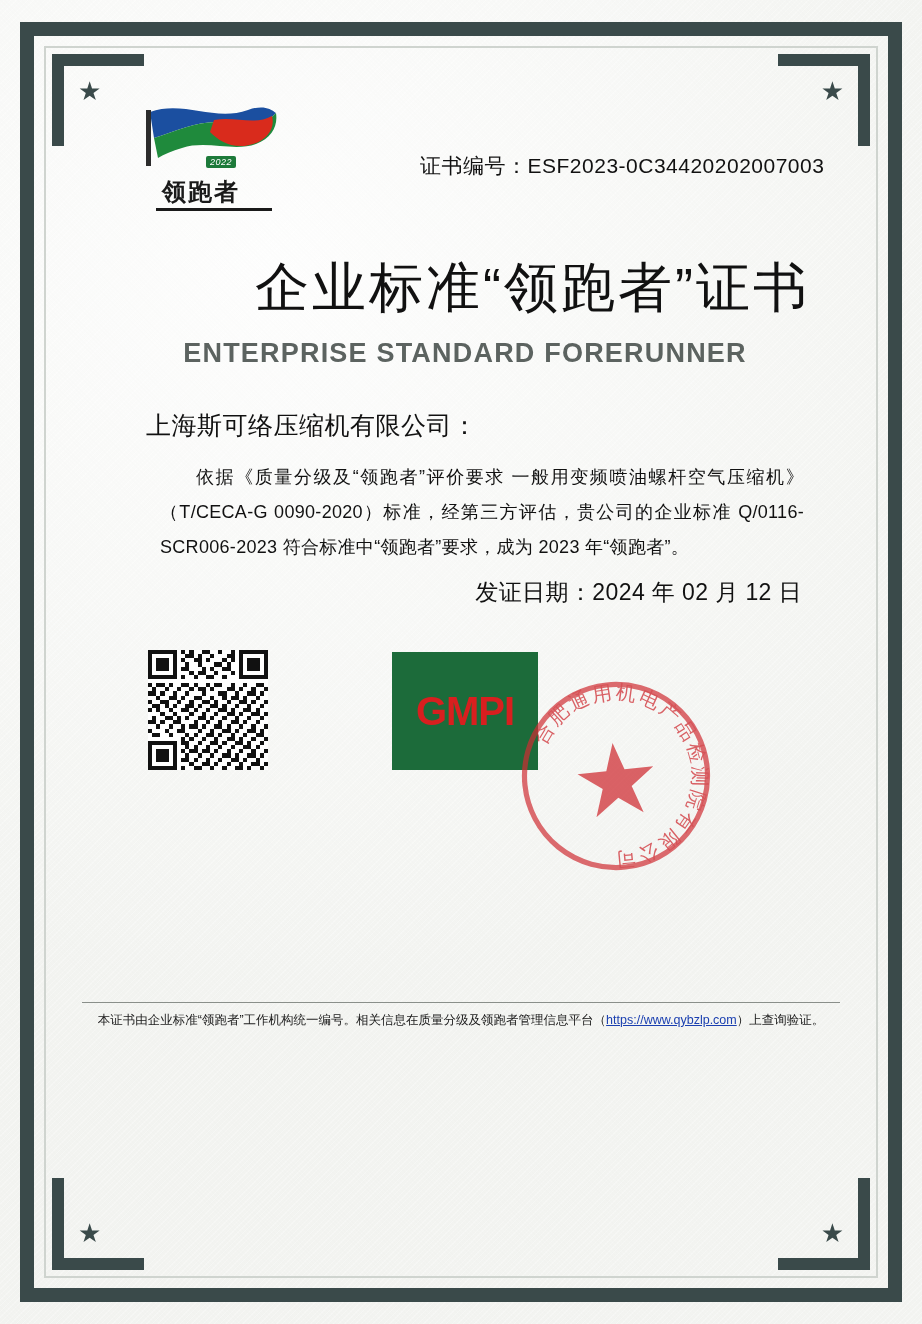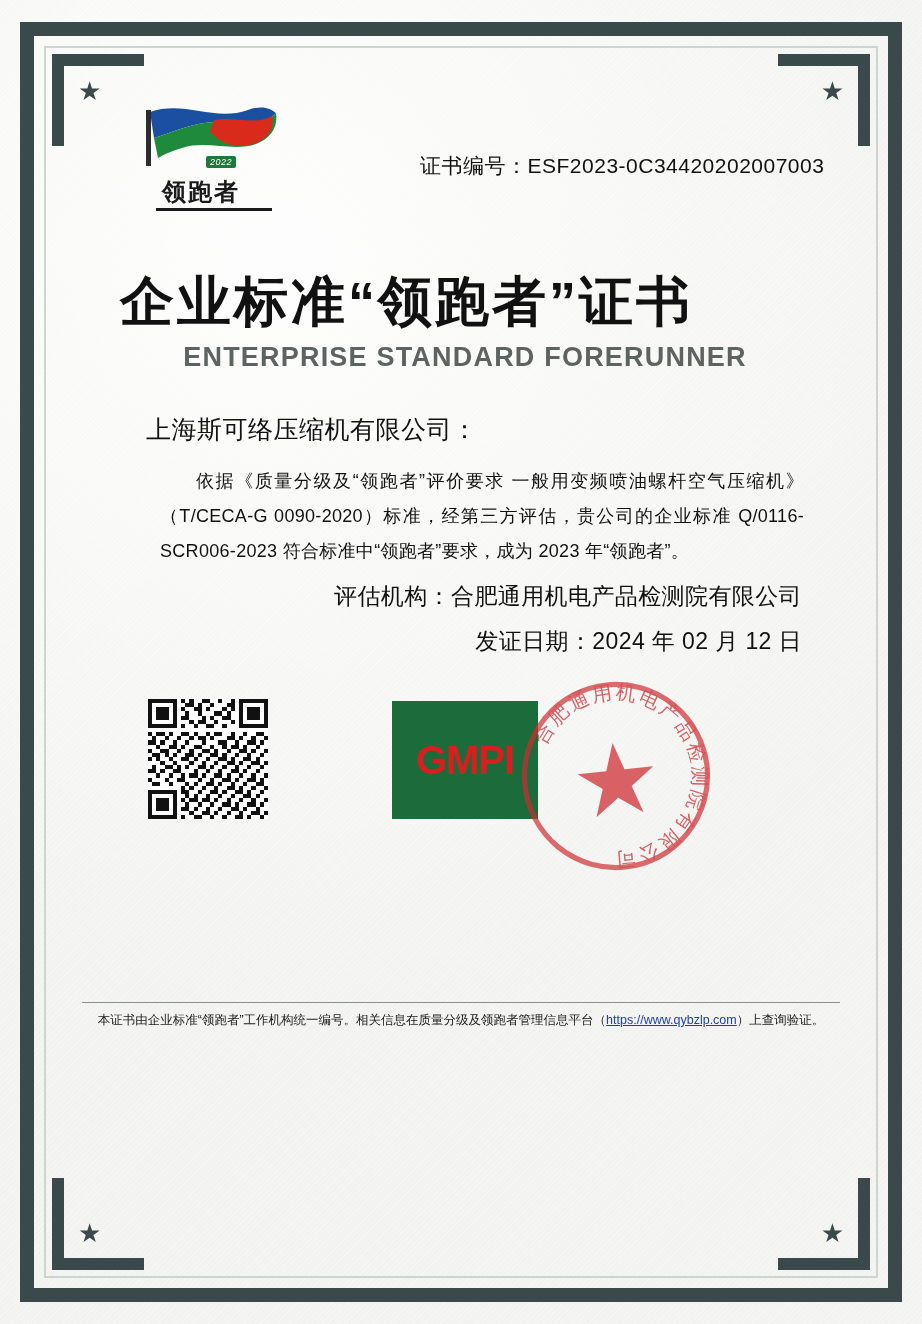--- a/index.html
+++ b/index.html
@@ -156,30 +156,30 @@
     left: 300px;
     top: 52px;
     font-size: 21px;
     color: #111;
     letter-spacing: .5px;
     white-space: nowrap;
   }
 
   
   .title-cn {
-    margin-top: 50px;
-    text-align: left;
+    margin-top: 36px;
+    text-align: right;
     font-size: 54px;
-    font-weight: bold;
+    font-weight: normal;
     color: #111;
     letter-spacing: 3px;
     line-height: 1.15;
   }
   .title-en {
-    margin-top: 10px;
+    margin-top: 20px;
     text-align: center;
     font-size: 27px;
     font-weight: bold;
     color: #5c6360;
     letter-spacing: 1.2px;
   }
 
   
   .recipient {
     margin-top: 40px;
@@ -324,21 +324,20 @@
         <span>证书编号：</span><span>ESF2023-0C34420202007003</span>
       </div>
     </div>
 
     <div class="title-cn">企业标准“领跑者”证书</div>
     <div class="title-en">ENTERPRISE STANDARD FORERUNNER</div>
 
     <div class="recipient">上海斯可络压缩机有限公司：</div>
     <div class="body-text">依据《质量分级及“领跑者”评价要求  一般用变频喷油螺杆空气压缩机》（T/CECA-G 0090-2020）标准，经第三方评估，贵公司的企业标准 Q/0116-SCR006-2023 符合标准中“领跑者”要求，成为 2023 年“领跑者”。</div>
 
-    <div class="signline">评估机构：合肥通用机电产品检测院有限公司</div>
     <div class="signline">发证日期：2024 年 02 月 12 日</div>
 
     <div class="marks">
       <svg class="qr" viewBox="0 0 29 29" shape-rendering="crispEdges">
         <rect width="29" height="29" fill="#ffffff"></rect>
         <g fill="#111111">
           <rect x="0" y="0" width="7" height="1"></rect>
             <rect x="0" y="6" width="7" height="1"></rect>
           <rect x="0" y="0" width="1" height="7"></rect>
             <rect x="6" y="0" width="1" height="7"></rect>

